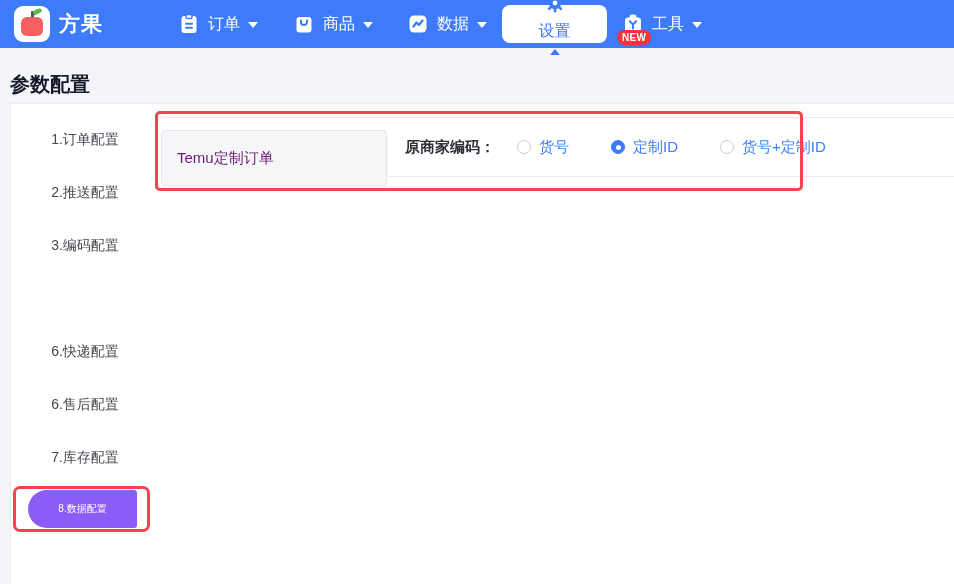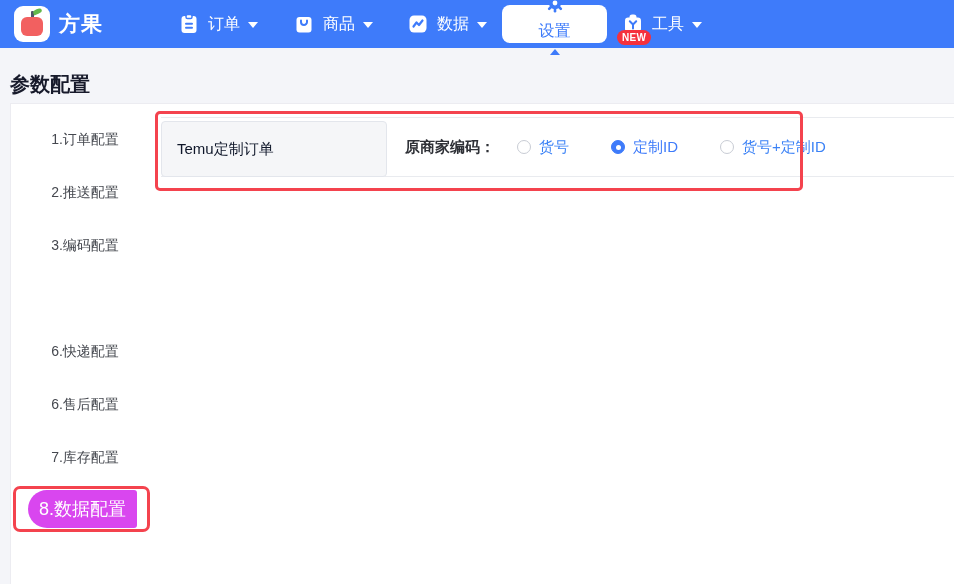--- a/index.html
+++ b/index.html
@@ -34,25 +34,25 @@
   
   .page-title { position:absolute; left:10px; top:71px; font-size:20px; font-weight:bold; color:#171a2b; }
 
   
   .panel { position:absolute; left:10px; top:103px; width:944px; height:481px; background:#fff; border-top:1px solid #ececf1; border-left:1px solid #ececf1; }
 
   
   .side-item { position:absolute; left:10px; width:150px; text-align:center; font-size:14px; color:#45484f; cursor:pointer; line-height:18px; }
   .si-0 { top:130px; } .si-1 { top:183px; } .si-2 { top:236px; } .si-3 { top:289px; }
   .si-4 { top:342px; } .si-5 { top:395px; } .si-6 { top:448px; }
-  .side-item-active { position:absolute; left:28px; top:490px; width:109px; height:38px; background:#d946ef; color:#fff; font-size:18px; text-align:center; line-height:38px; border-radius:19px 3px 3px 19px; cursor:pointer; }
+  .side-item-active { position:absolute; left:28px; top:490px; width:109px; height:38px; background:#8b5cf6; color:#fff; font-size:10px; text-align:center; line-height:38px; border-radius:19px 3px 3px 19px; cursor:pointer; }
 
   
   .cfg-row { position:absolute; left:161px; top:117px; width:793px; height:60px; border-top:1px solid #e9ebef; border-bottom:1px solid #e9ebef; background:#fff; }
-  .cfg-cell { position:absolute; left:0; top:3px; width:226px; height:56px; background:#f5f6f8; border:1px solid #e3e6ec; border-radius:4px; display:flex; align-items:center; padding-left:15px; font-size:15px; color:#0f172a; }
+  .cfg-cell { position:absolute; left:0; top:12px; width:226px; height:56px; background:#f5f6f8; border:1px solid #e3e6ec; border-radius:4px; display:flex; align-items:center; padding-left:15px; font-size:15px; color:#701a75; }
   .cfg-options { position:absolute; left:244px; top:0; height:100%; display:flex; align-items:center; }
   .field-label { font-size:15px; font-weight:bold; color:#2f3137; margin-right:22px; white-space:nowrap; }
   .radio-opt { display:flex; align-items:center; margin-right:42px; cursor:pointer; }
   .radio-circle { width:14px; height:14px; border-radius:50%; border:1px solid #c8ccd4; background:#fff; margin-right:8px; display:flex; align-items:center; justify-content:center; }
   .radio-opt.selected .radio-circle { background:#3e7bfa; border-color:#3e7bfa; }
   .radio-dot { width:5px; height:5px; border-radius:50%; background:#fff; }
   .radio-label { font-size:15px; color:#3b82f6; white-space:nowrap; }
   .radio-opt.selected .radio-label { color:#3e7bfa; }
 
   

